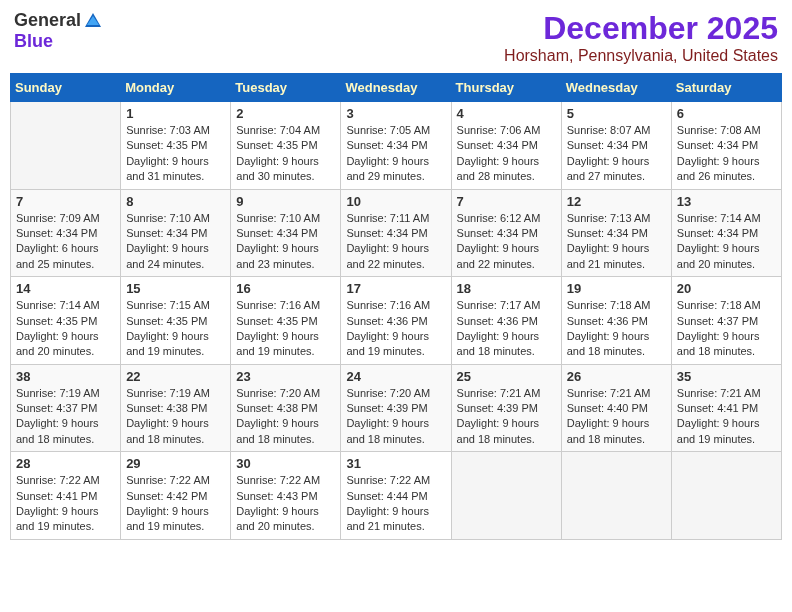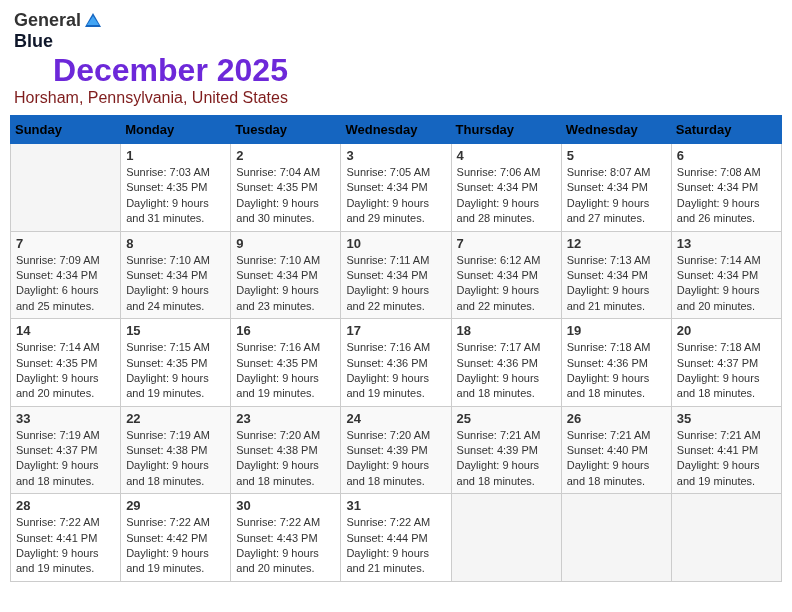--- a/index.html
+++ b/index.html
@@ -9,31 +9,30 @@
       width: 792px;
       min-height: 612px;
       padding: 10px;
     }
     .header {
       display: flex;
       justify-content: space-between;
       align-items: flex-start;
       margin-bottom: 8px;
       padding: 0 4px;
-      flex-direction: column;
     }
     .logo-text-general {
       font-size: 18px;
       font-weight: bold;
       color: #333;
     }
     .logo-text-blue {
       font-size: 18px;
       font-weight: bold;
-      color: #0f172a;
+      color: #6d28d9;
     }
     .logo-icon {
       width: 20px;
       height: 20px;
       margin-left: 2px;
     }
     .title-block {
       text-align: right;
     }
     .month-title {
@@ -45,21 +44,21 @@
       font-size: 16px;
       color: #7f1d1d;
     }
     .calendar {
       width: 100%;
       border-collapse: collapse;
       border: 1px solid #ccc;
     }
     .calendar th {
       background-color: #1565c0;
-      color: #000000;
+      color: #fef9c3;
       font-size: 13px;
       font-weight: bold;
       padding: 6px 4px;
       text-align: left;
       border: 1px solid #1565c0;
     }
     .calendar td {
       vertical-align: top;
       padding: 4px 5px;
       border: 1px solid #ccc;
@@ -209,21 +208,21 @@
           <span class="day-number">19</span>
           <div class="cell-content"><span>Sunrise: 7:18 AM</span><br><span>Sunset: 4:36 PM</span><br><span>Daylight: 9 hours and 18 minutes.</span></div>
         </td>
         <td>
           <span class="day-number">20</span>
           <div class="cell-content"><span>Sunrise: 7:18 AM</span><br><span>Sunset: 4:37 PM</span><br><span>Daylight: 9 hours and 18 minutes.</span></div>
         </td>
       </tr>
       <tr>
         <td>
-          <span class="day-number">33</span>
+          <span class="day-number">38</span>
           <div class="cell-content"><span>Sunrise: 7:19 AM</span><br><span>Sunset: 4:37 PM</span><br><span>Daylight: 9 hours and 18 minutes.</span></div>
         </td>
         <td>
           <span class="day-number">22</span>
           <div class="cell-content"><span>Sunrise: 7:19 AM</span><br><span>Sunset: 4:38 PM</span><br><span>Daylight: 9 hours and 18 minutes.</span></div>
         </td>
         <td>
           <span class="day-number">23</span>
           <div class="cell-content"><span>Sunrise: 7:20 AM</span><br><span>Sunset: 4:38 PM</span><br><span>Daylight: 9 hours and 18 minutes.</span></div>
         </td>

